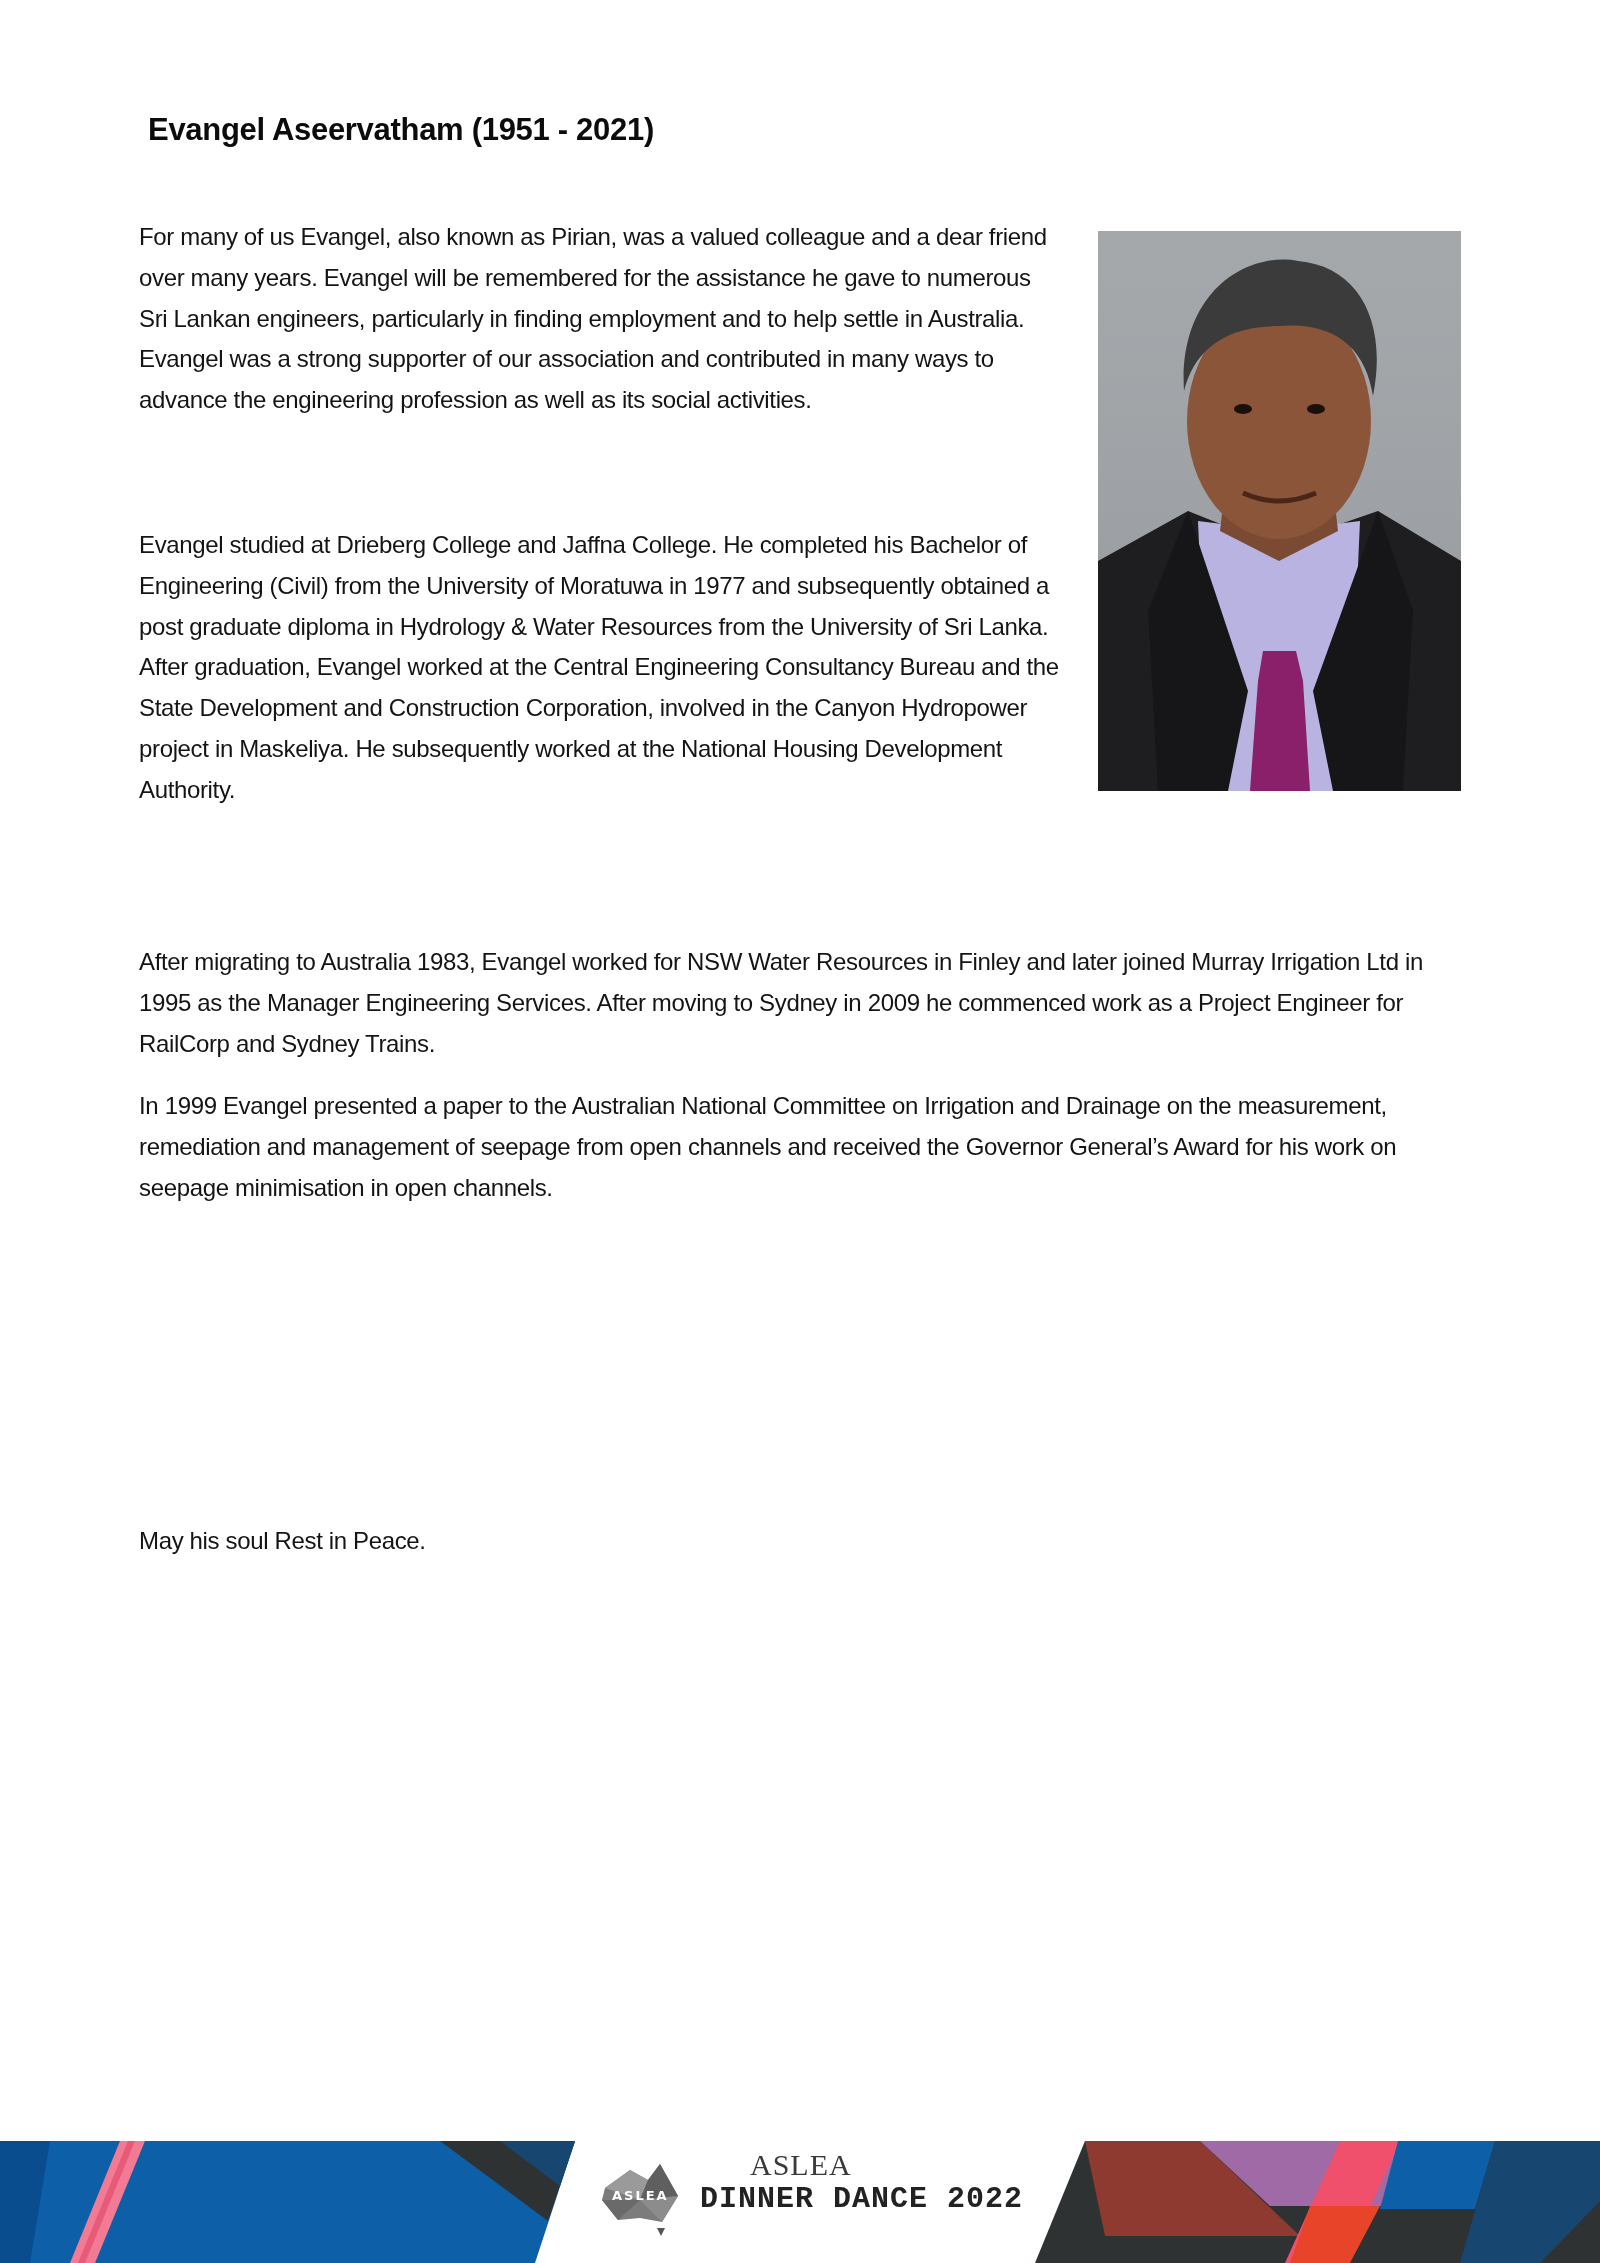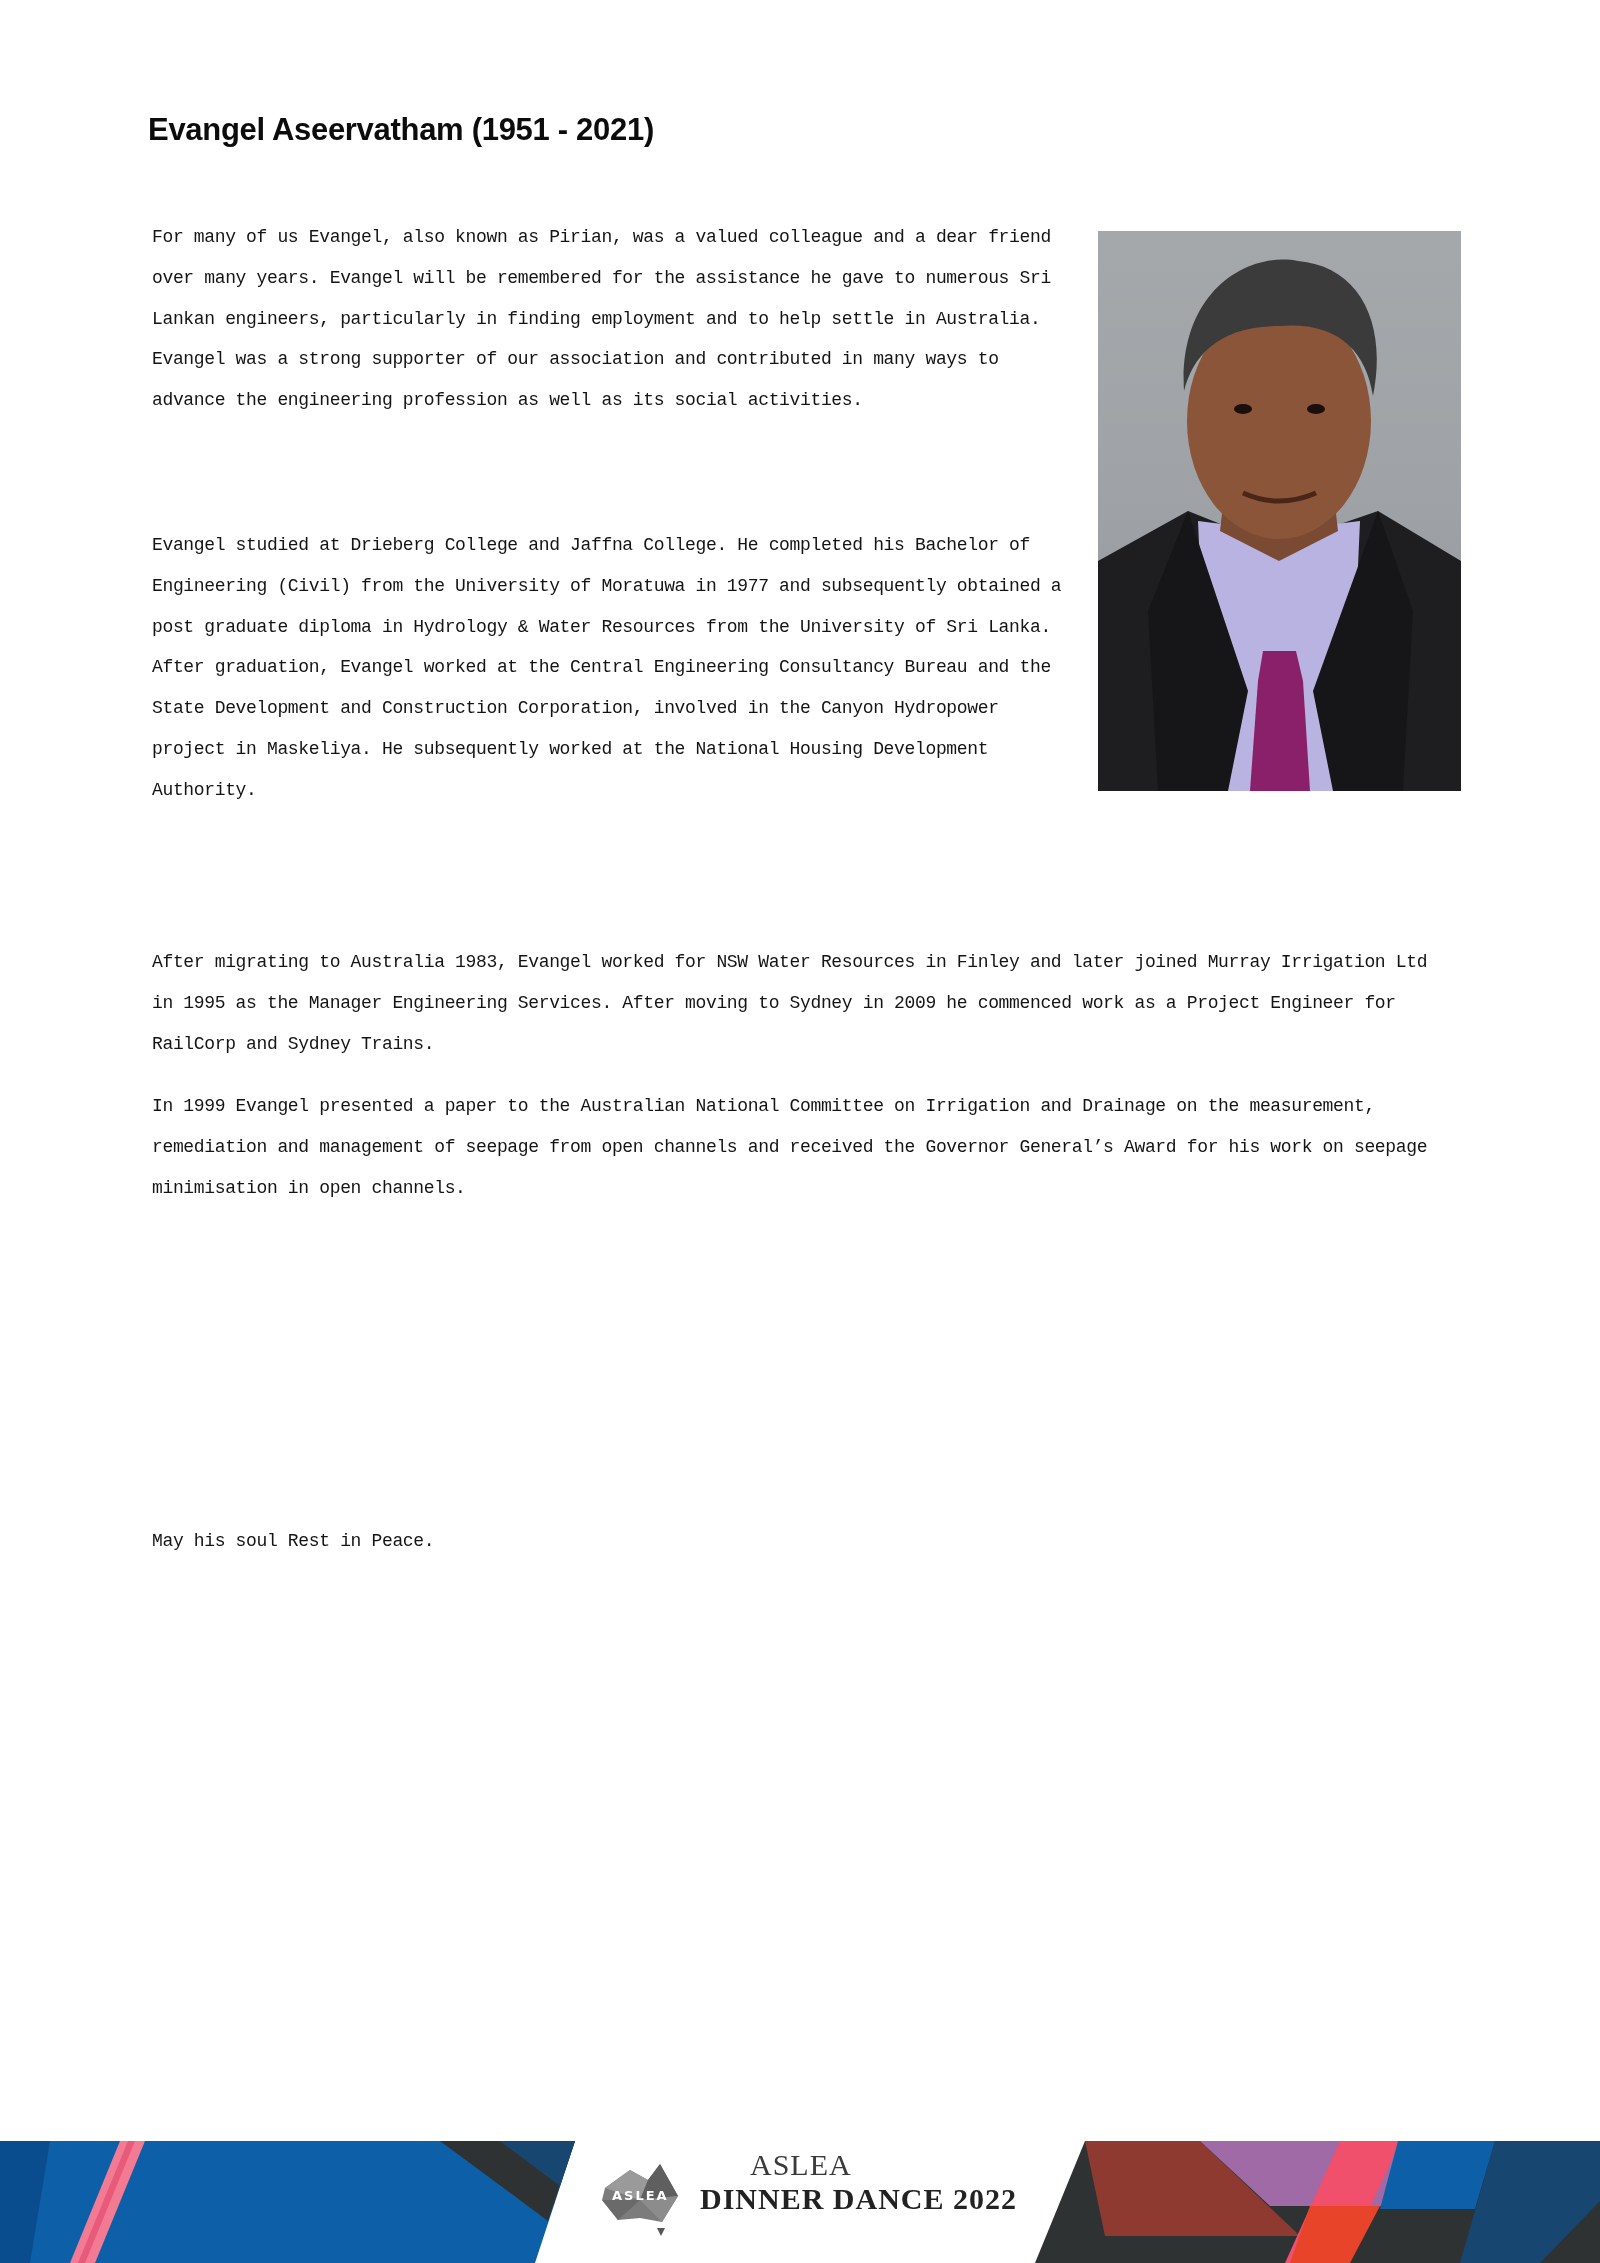--- a/index.html
+++ b/index.html
@@ -1,32 +1,32 @@
 <!DOCTYPE html>
 <html><head>
 <meta charset="utf-8">
 <style>
   html, body { margin: 0; padding: 0; background: #ffffff; }
   body { width: 1600px; height: 2263px; position: relative; overflow: hidden;
          font-family: "Liberation Sans", "DejaVu Sans", sans-serif; color: #111; }
   .page { position: absolute; inset: 0; padding-left: 27px; }
   .title { position: absolute; left: 148px; top: 112px; margin: 0;
            font-size: 31px; font-weight: bold; letter-spacing: -0.3px; color: #0c0c0c; }
-  .para { position: absolute; left: 152px; margin: 0; font-size: 18px; line-height: 40.8px;
-          color: #141414; letter-spacing: -0.35px; font-family: Liberation Mono, monospace; }
+  .para { position: absolute; left: 139px; margin: 0; font-size: 24px; line-height: 40.8px;
+          color: #141414; letter-spacing: -0.35px; }
   .p-narrow { width: 920px; }
   .p-wide { width: 1300px; margin-top: 28px; }
   .photo { position: absolute; left: 1098px; top: 231px; width: 363px; height: 560px;
            background: linear-gradient(180deg, #a5a8ab 0%, #9ea2a6 50%, #8e9296 100%); overflow: hidden; }
   .photo svg { display: block; width: 100%; height: 100%; }
   .footer { position: absolute; left: 0; top: 2141px; width: 1600px; height: 122px; overflow: hidden; }
   .footer svg { display: block; }
   .logo-text-1 { position: absolute; left: 750px; top: 2148px; font-family: "Liberation Serif", "DejaVu Serif", serif;
                  font-size: 30px; color: #3a3a3a; letter-spacing: 1px; }
-  .logo-text-2 { position: absolute; left: 700px; top: 2182px; font-family: Liberation Serif, serif;
+  .logo-text-2 { position: absolute; left: 700px; top: 2182px; font-family: Liberation Mono, monospace;
                  font-weight: bold; font-size: 30px; color: #222; letter-spacing: 1px; }
   .logo-mark { position: absolute; left: 600px; top: 2160px; width: 82px; height: 78px; }
   .logo-mark-label { position: absolute; left: 612px; top: 2188px; font-size: 13px; font-weight: bold;
                      color: #fff; letter-spacing: 2px; font-family: "DejaVu Sans", sans-serif; }
 </style>
 </head>
 <body>
 
 <div class="page">
 

